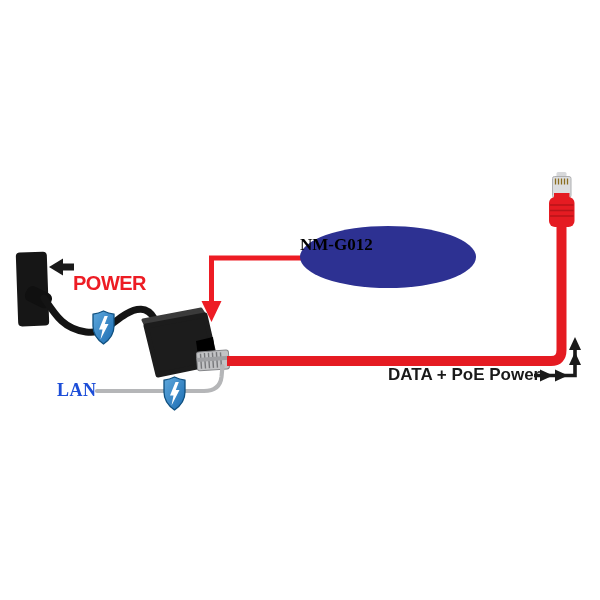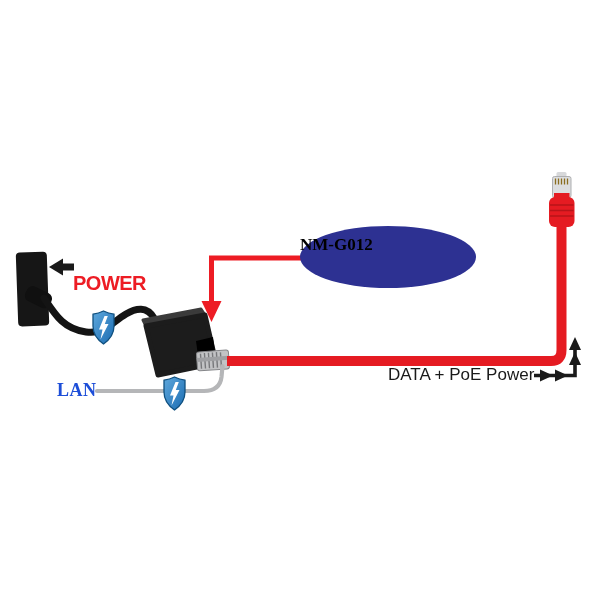--- a/index.html
+++ b/index.html
@@ -4,21 +4,21 @@
 <style>
   html,body{margin:0;padding:0;background:#ffffff;}
   #canvas{position:relative;width:600px;height:600px;background:#ffffff;overflow:hidden;
           font-family:"Liberation Sans",sans-serif;}
   #diagram-svg{position:absolute;left:0;top:0;}
   .label{position:absolute;white-space:nowrap;}
   .power-label{left:73px;top:255px;font-weight:bold;font-size:20px;letter-spacing:-0.5px;
                color:#ED1C24;font-family:"Liberation Sans",sans-serif;margin-top:17px;}
   .lan-label{left:57px;top:380px;font-weight:bold;font-size:18px;color:#1d4ed8;
              font-family:"Liberation Serif",serif;letter-spacing:0.5px;}
-  .data-label{left:388px;top:365px;font-weight:normal;font-size:17px;color:#1a1a1a;
+  .data-label{left:388px;top:365px;font-weight:bold;font-size:17px;color:#1a1a1a;
               font-family:"Liberation Sans",sans-serif;}
   .callout-text{position:absolute;left:300px;top:234px;width:176px;
                 font-family:"Liberation Serif",serif;font-weight:bold;font-size:17px;
                 line-height:21px;color:#000000;}
 </style>
 </head>
 <body>
 
 <div id="canvas">
 

